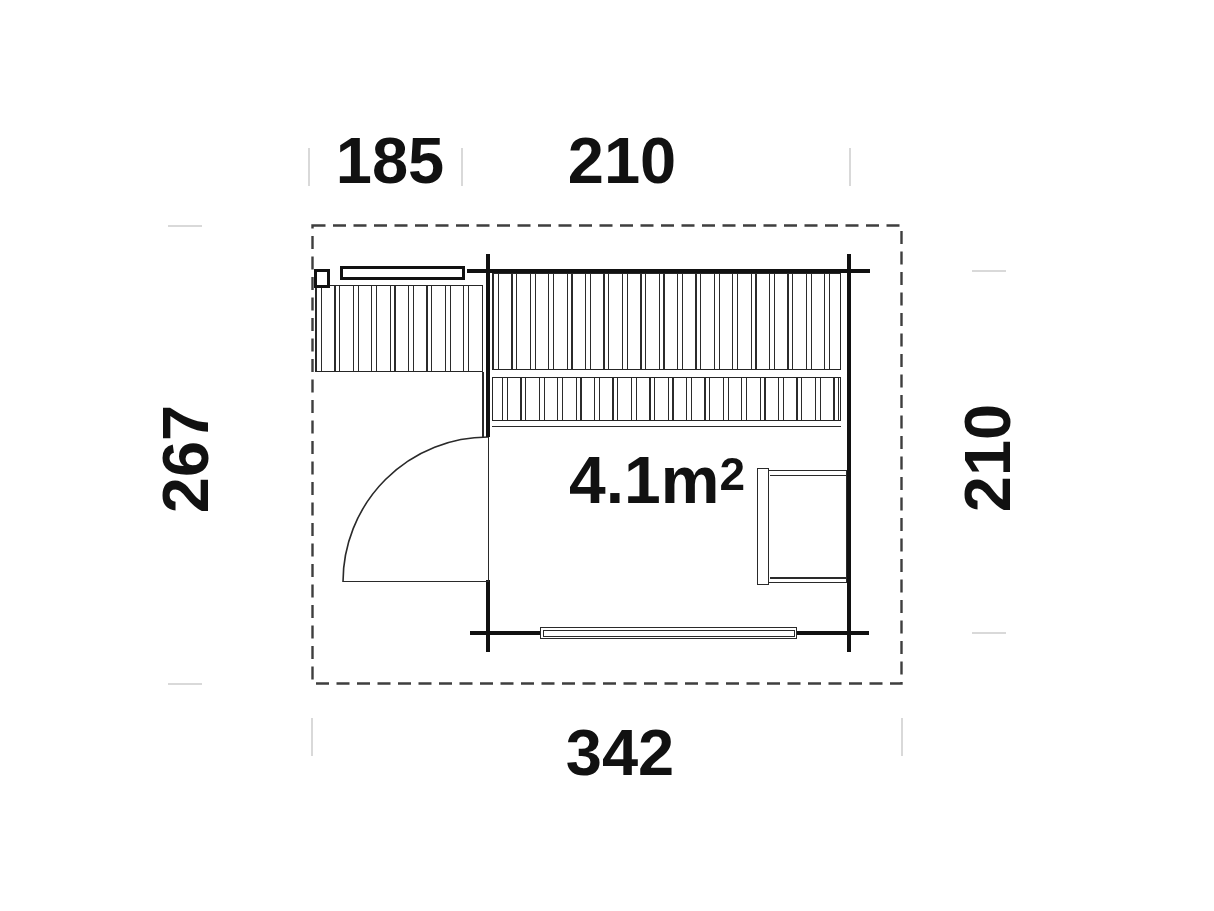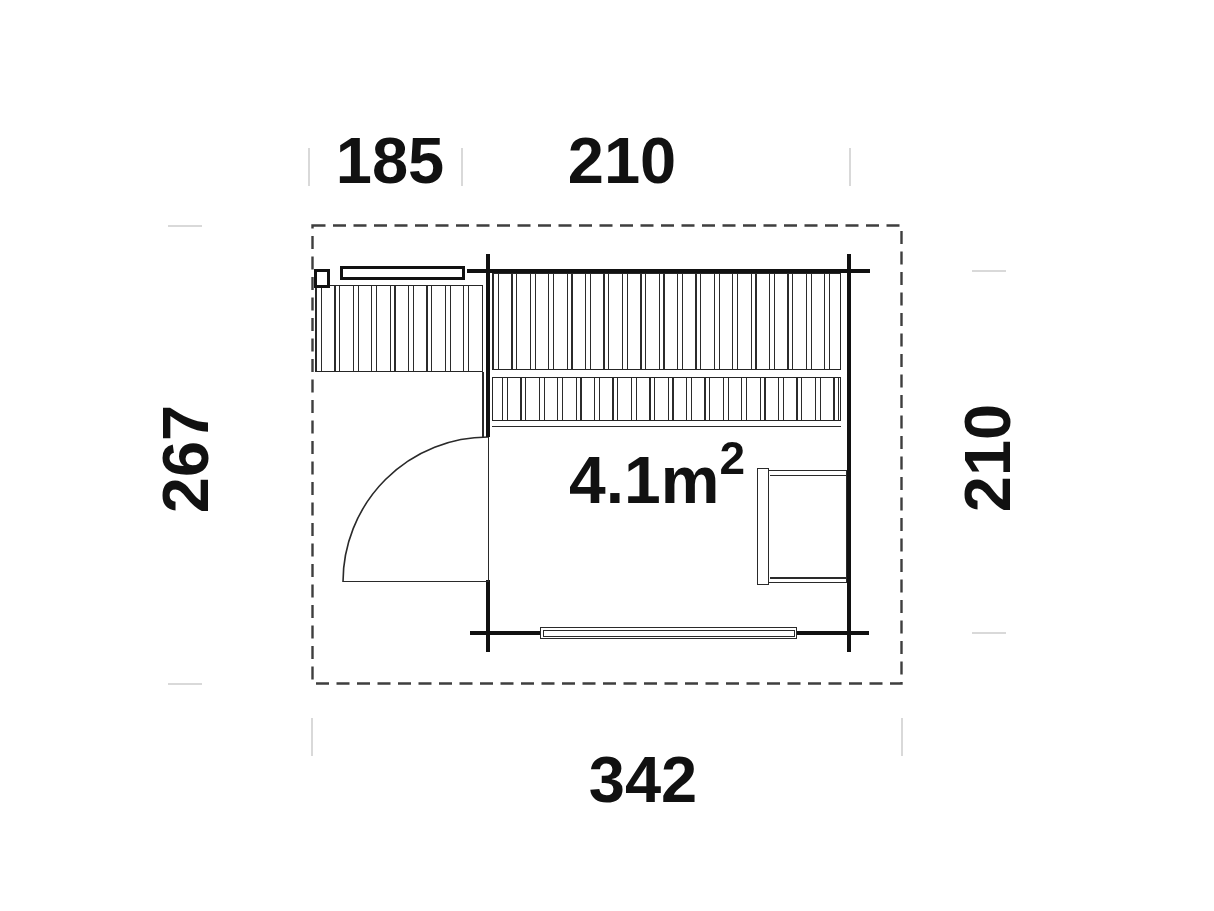--- a/index.html
+++ b/index.html
@@ -62,21 +62,21 @@
     transform: translate(-50%, -50%) rotate(-90deg);
   }
 
   .area-label {
     position: absolute;
     transform: translate(-50%, -50%);
     color: #111111;
     font-weight: 700;
     white-space: nowrap;
     display: flex;
-    align-items: flex-start;
+    align-items: center;
   }
   .area-main { font-size: 66px; line-height: 1; }
   .area-sup  { font-size: 46px; line-height: 1; margin-top: -12px; }
 
   svg { position: absolute; left: 0; top: 0; }
 </style>
 </head>
 <body>
 
 <div class="canvas">
@@ -120,20 +120,20 @@
   <div class="abs tick-gray" style="left:901px; top:718px; width:2px; height:38px;"></div>
   <div class="abs tick-gray" style="left:972px; top:270px; width:34px; height:2px;"></div>
   <div class="abs tick-gray" style="left:972px; top:632px; width:34px; height:2px;"></div>
   <div class="abs tick-gray" style="left:168px; top:225px; width:34px; height:2px;"></div>
   <div class="abs tick-gray" style="left:168px; top:683px; width:34px; height:2px;"></div>
 
   <div class="dim-label" style="left:390px; top:160px;">185</div>
   <div class="dim-label" style="left:622px; top:160px;">210</div>
   <div class="dim-label rot" style="left:185px; top:459px;">267</div>
   <div class="dim-label rot" style="left:987px; top:458px;">210</div>
-  <div class="dim-label" style="left:643px; top:752px;margin-top:27px;">342</div>
+  <div class="dim-label" style="left:620px; top:752px;">342</div>
 
   <div class="area-label" style="left:657px; top:480px;">
     <span class="area-main">4.1m</span>
       <span class="area-sup">2</span>
   </div>
 
 </div>
 
 </body></html>

